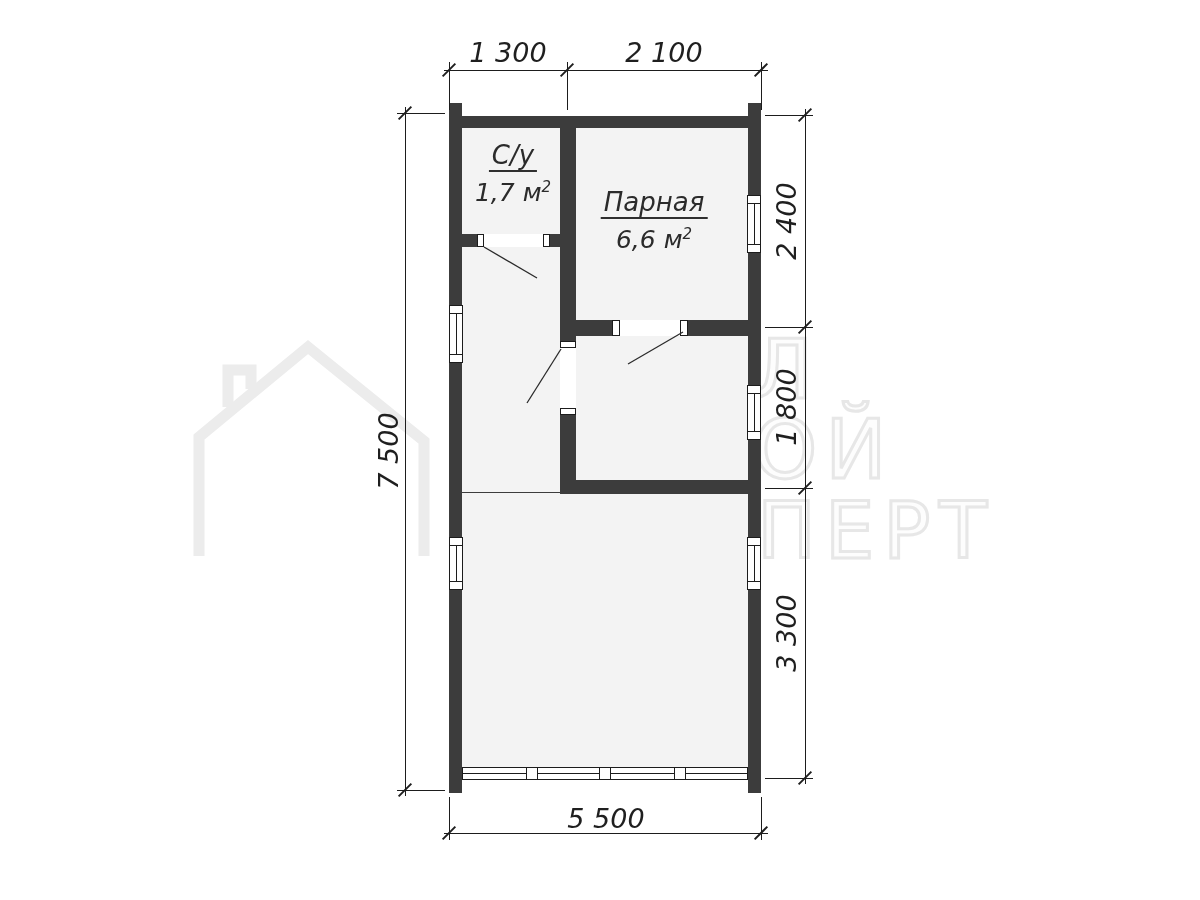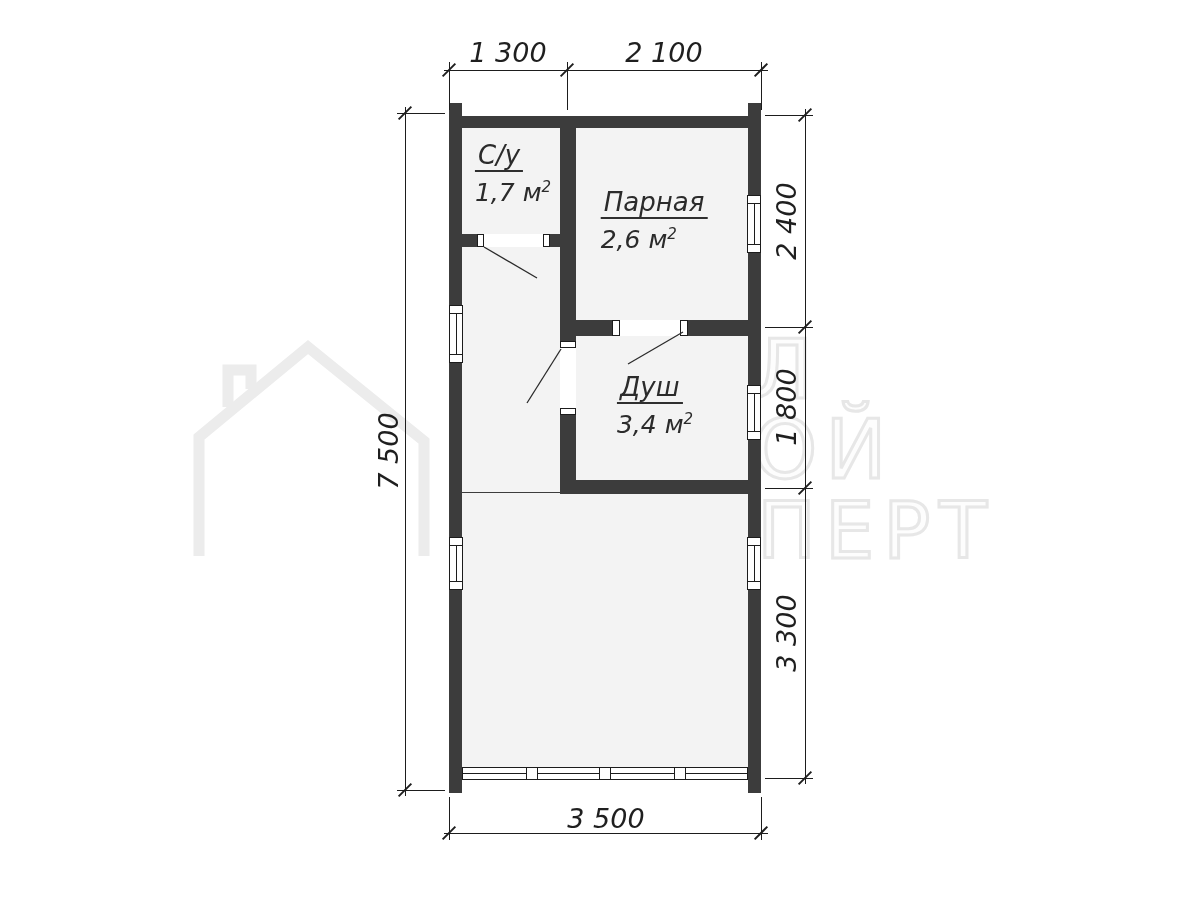--- a/index.html
+++ b/index.html
@@ -35,21 +35,21 @@
   .dline{position:absolute;background:#1d1d1d;}
   .tick{position:absolute;width:18px;height:2px;background:#1d1d1d;
         transform:translate(-50%,-50%) rotate(-45deg);}
   .dim-label{
     position:absolute;font-style:italic;font-size:27px;color:#1f1f1f;white-space:nowrap;
     transform:translate(-50%,-50%);
   }
   .dim-label.vert{transform:translate(-50%,-50%) rotate(-90deg);}
   
   .room-label{
-    position:absolute;transform:translateX(-50%);
+    position:absolute;transform:translateX(-50%);text-align:center;
     font-style:italic;color:#2b2b2b;white-space:nowrap;
   }
   .room-label .nm{
     display:inline-block;font-size:26px;line-height:26px;
     border-bottom:2px solid #2f2f2f;padding:0 3px 2px;
   }
   .room-label .ar{display:block;font-size:25px;line-height:25px;margin-top:3px;}
   .room-label .dash{display:block;font-size:24px;line-height:13px;}
   .room-label sup{font-size:15px;}
   svg.overlay{position:absolute;left:0;top:0;pointer-events:none;}
@@ -133,25 +133,21 @@
     <div class="mullion" style="left:136px;"></div>
     <div class="mullion" style="left:211px;"></div>
   </div>
 
   <div class="room-label" style="left:513px;top:142px;">
     <span class="nm">С/у</span>
     <span class="ar"><span>1,7 м</span><sup>2</sup></span>
   </div>
   <div class="room-label" style="left:654px;top:189px;">
     <span class="nm">Парная</span>
-    <span class="ar"><span>2,6 м</span><sup>2</sup></span>
-  </div>
-  <div class="room-label" style="left:655px;top:374px;">
-    <span class="nm">Душ</span>
-    <span class="ar"><span>3,4 м</span><sup>2</sup></span>
+    <span class="ar"><span>6,6 м</span><sup>2</sup></span>
   </div>
 
   <div class="dline" style="left:444px;top:70px;width:324px;height:1px;"></div>
   <div class="dline" style="left:449px;top:62px;width:1px;height:48px;"></div>
   <div class="dline" style="left:567px;top:62px;width:1px;height:48px;"></div>
   <div class="dline" style="left:761px;top:62px;width:1px;height:48px;"></div>
   <div class="tick" style="left:449px;top:70px;"></div>
   <div class="tick" style="left:567px;top:70px;"></div>
   <div class="tick" style="left:761px;top:70px;"></div>
   <div class="dim-label" style="left:508px;top:52px;">1 300</div>
@@ -175,15 +171,15 @@
   <div class="tick" style="left:805px;top:778px;"></div>
   <div class="dim-label vert" style="left:786px;top:221px;">2 400</div>
   <div class="dim-label vert" style="left:786px;top:407px;">1 800</div>
   <div class="dim-label vert" style="left:786px;top:633px;">3 300</div>
 
   <div class="dline" style="left:444px;top:833px;width:324px;height:1px;"></div>
   <div class="dline" style="left:449px;top:797px;width:1px;height:43px;"></div>
   <div class="dline" style="left:761px;top:797px;width:1px;height:43px;"></div>
   <div class="tick" style="left:449px;top:833px;"></div>
   <div class="tick" style="left:761px;top:833px;"></div>
-  <div class="dim-label" style="left:606px;top:818px;">3 500</div>
+  <div class="dim-label" style="left:606px;top:818px;">5 500</div>
 
 </div>
 
 </body></html>

